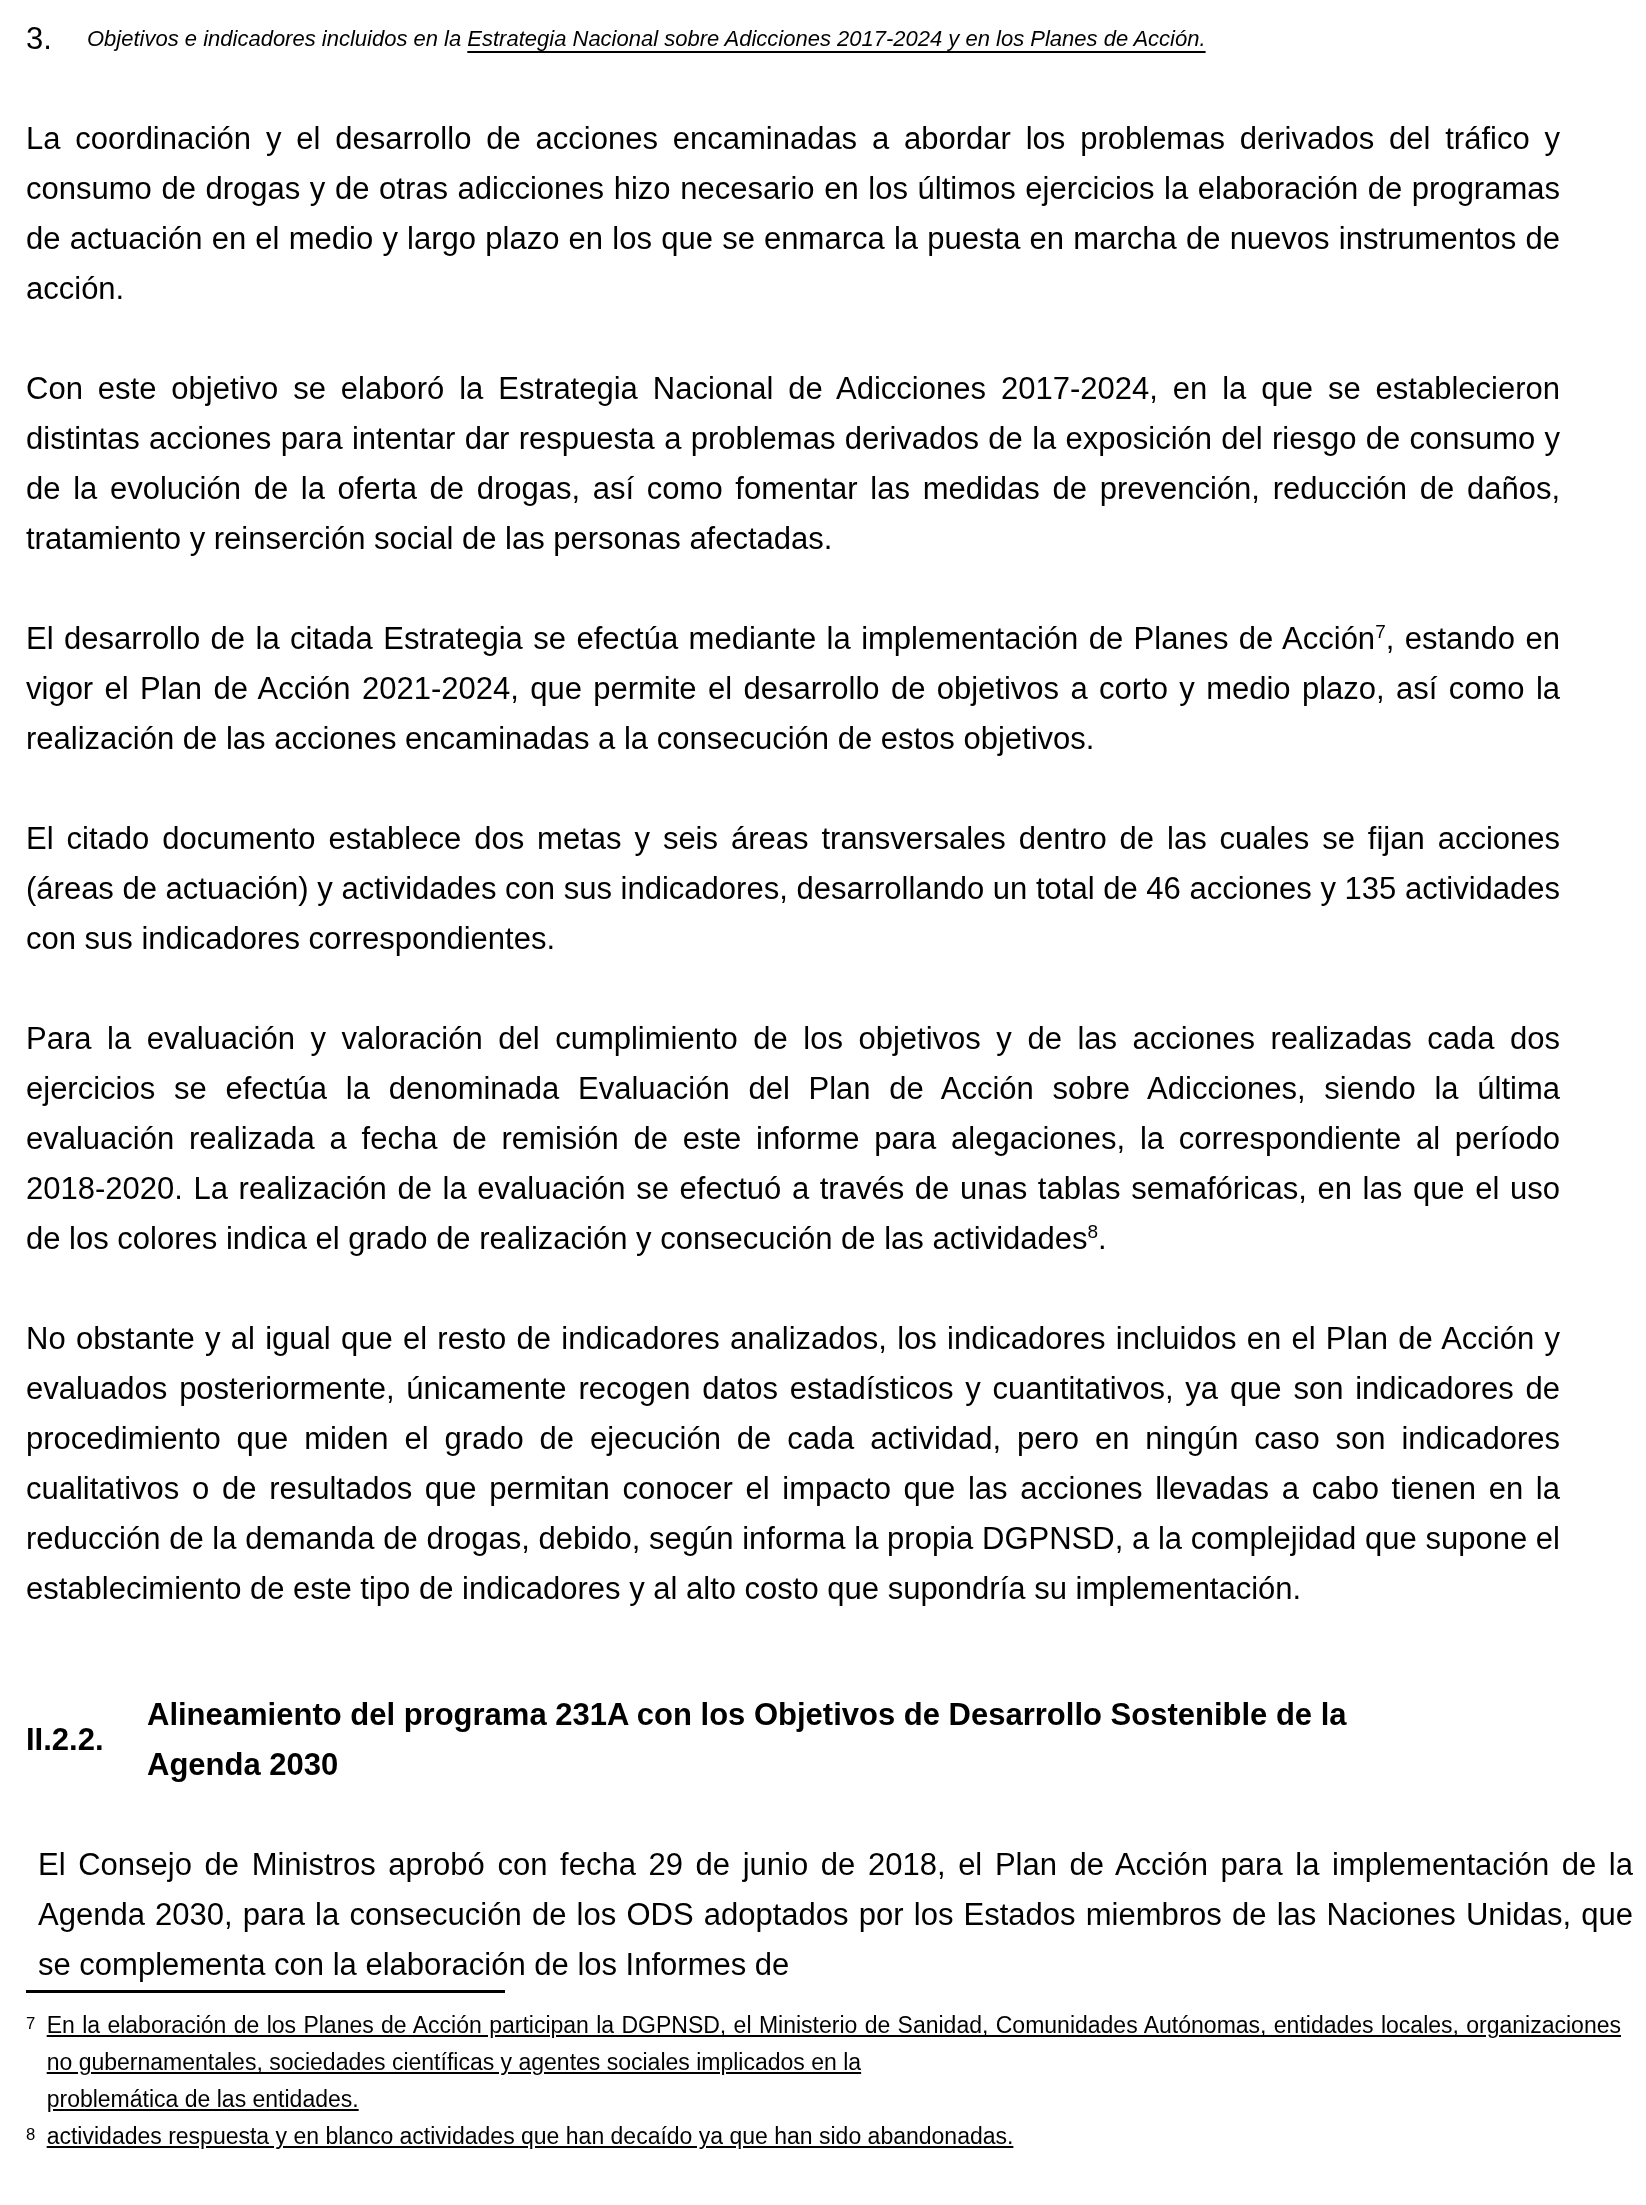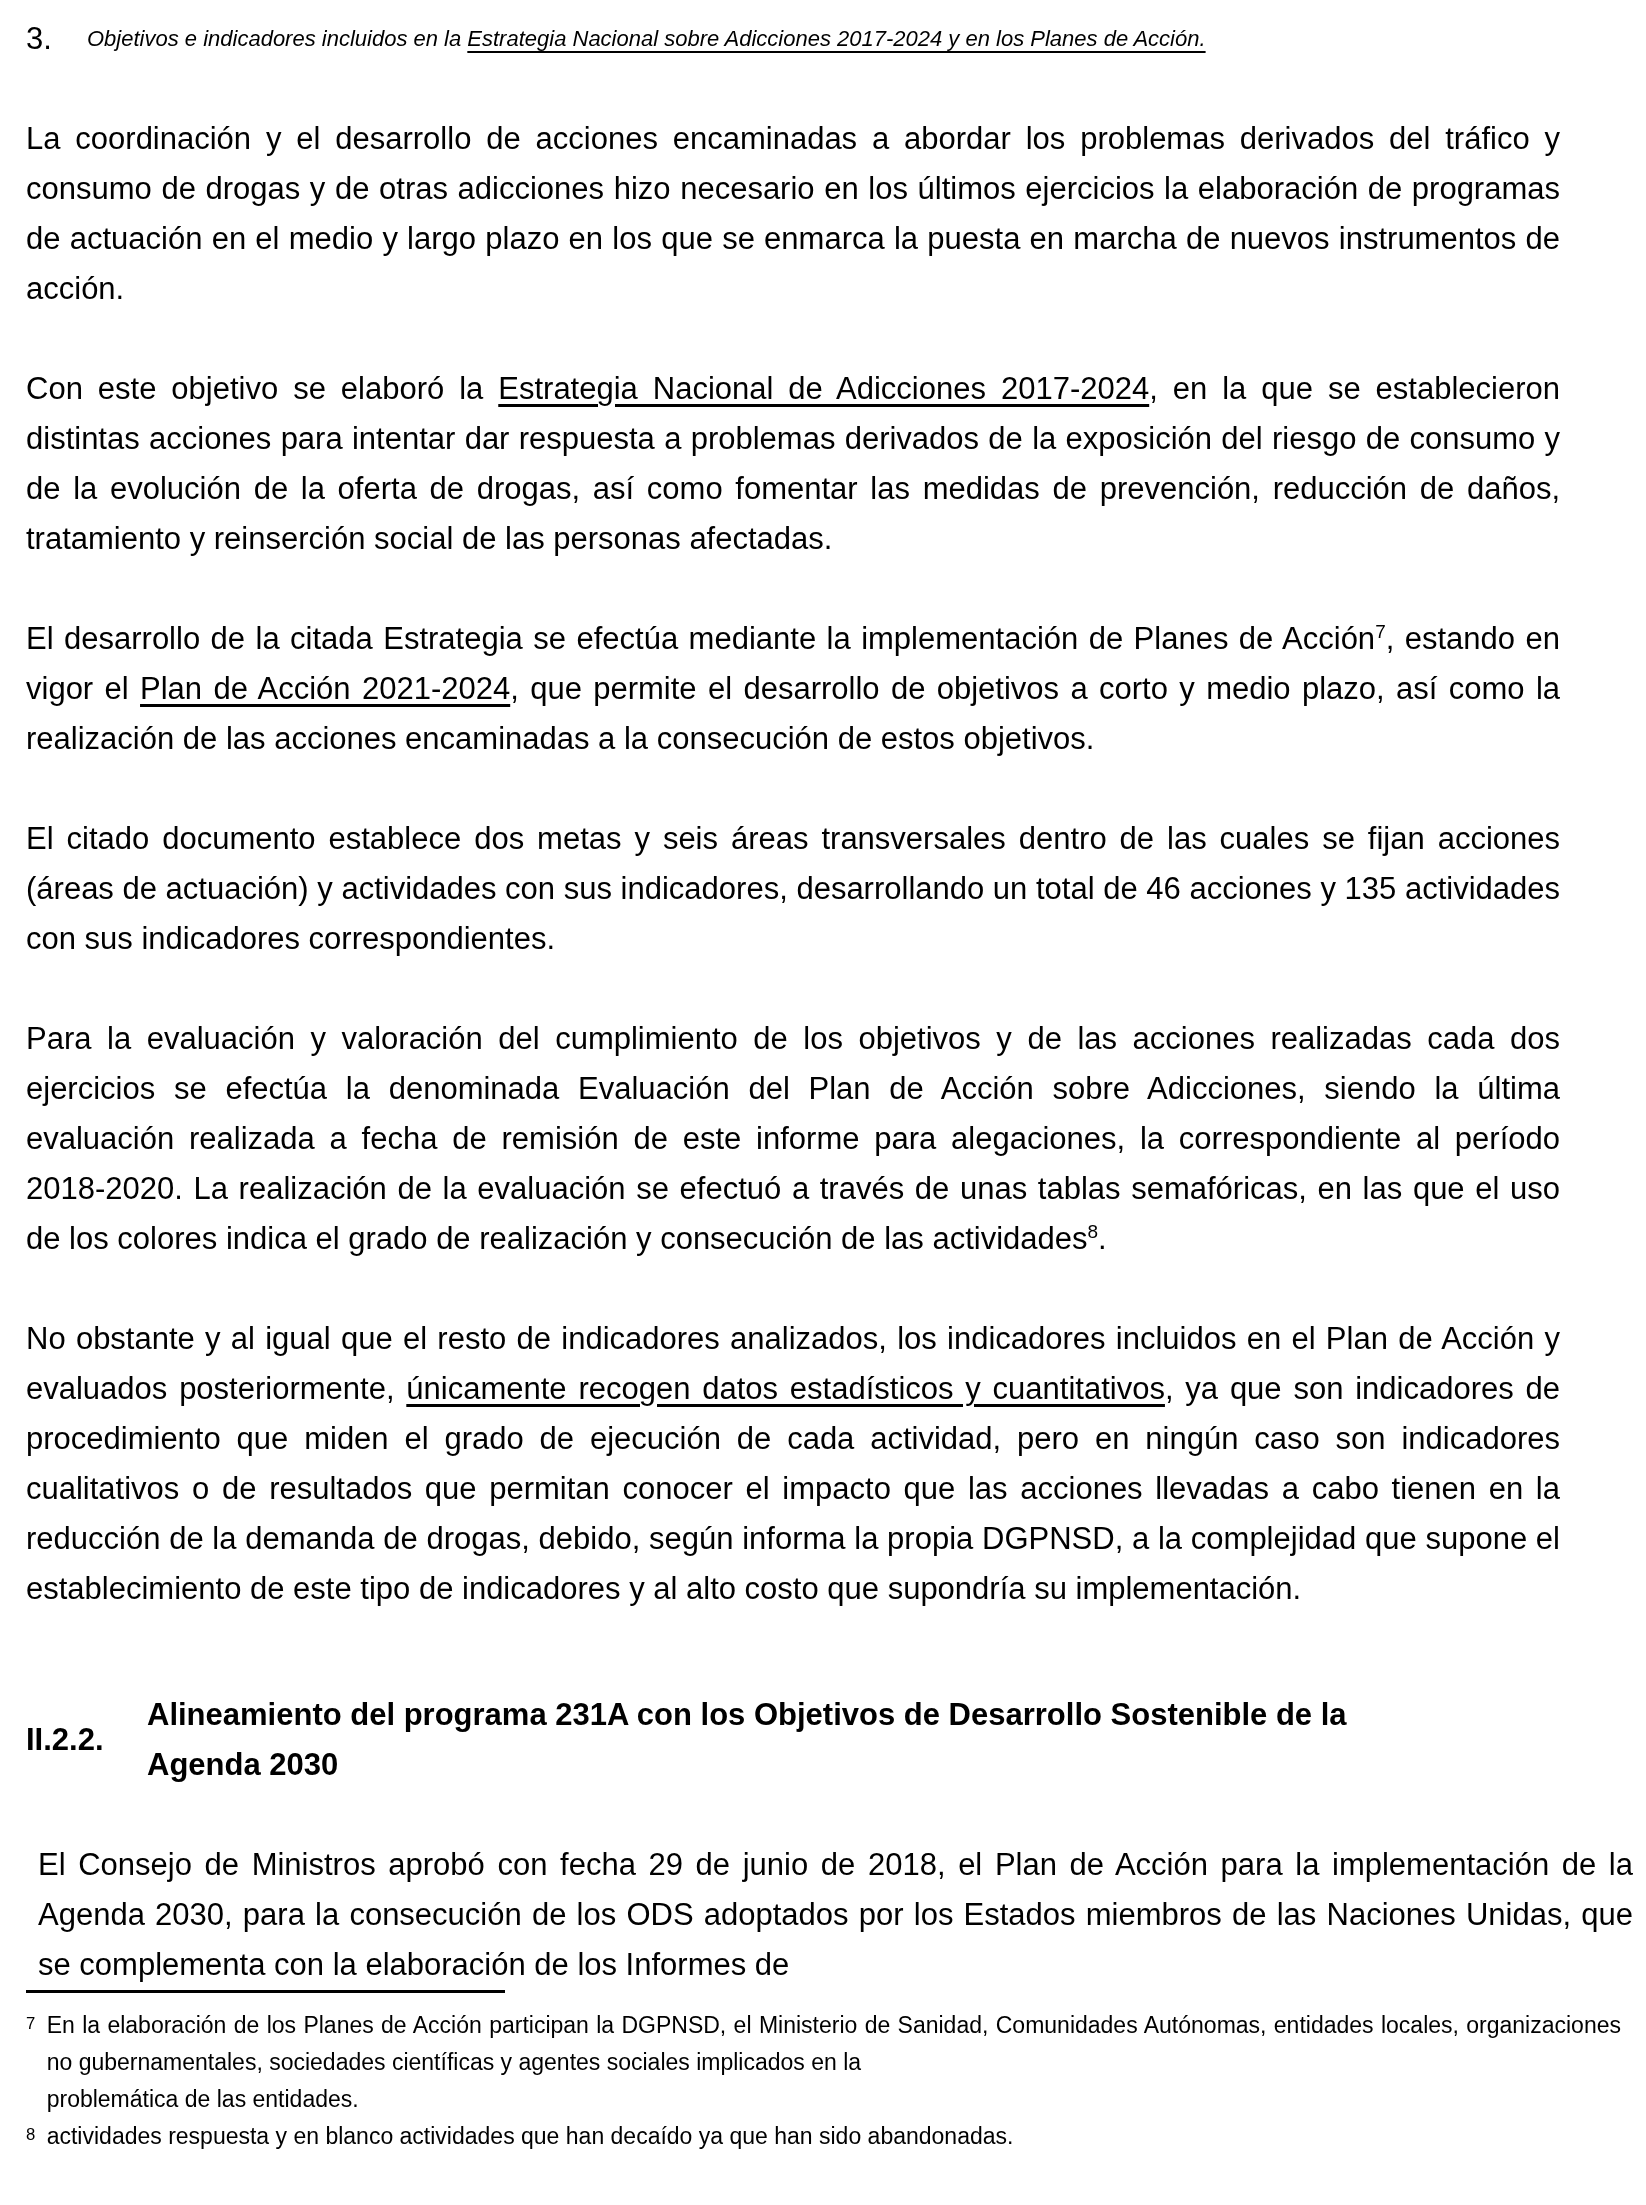--- a/index.html
+++ b/index.html
@@ -56,21 +56,21 @@
     line-height: 50px;
     text-align: justify;
     text-justify: inter-word;
     margin-top: 0;
     margin-bottom: 0;
   }
   .para.full {
     margin-left: 12px;
     width: 1595px;
   }
-  .para .u { text-decoration: underline; text-underline-offset: 4.8px; }
+  .para .u { text-underline-offset: 4.8px; }
   .spacer-line { height: 50px; }
   .spacer-half { height: 25.4px; }
 
   sup.fnref {
     font-size: 19px;
     vertical-align: super;
     line-height: 0;
   }
 
   
@@ -117,20 +117,21 @@
   .fn-num {
     flex: 0 0 20.7px;
     font-size: 16.7px;
     line-height: 29px;
     padding-top: 1.6px;
   }
   .fn-text {
     flex: 1 1 auto;
     text-align: justify;
     text-justify: inter-word;
+    text-decoration: underline;
   }
   .fn-text .cont { display: block; }
 </style>
 </head>
 <body>
 
 <div class="page">
 
   <div class="content">
 

